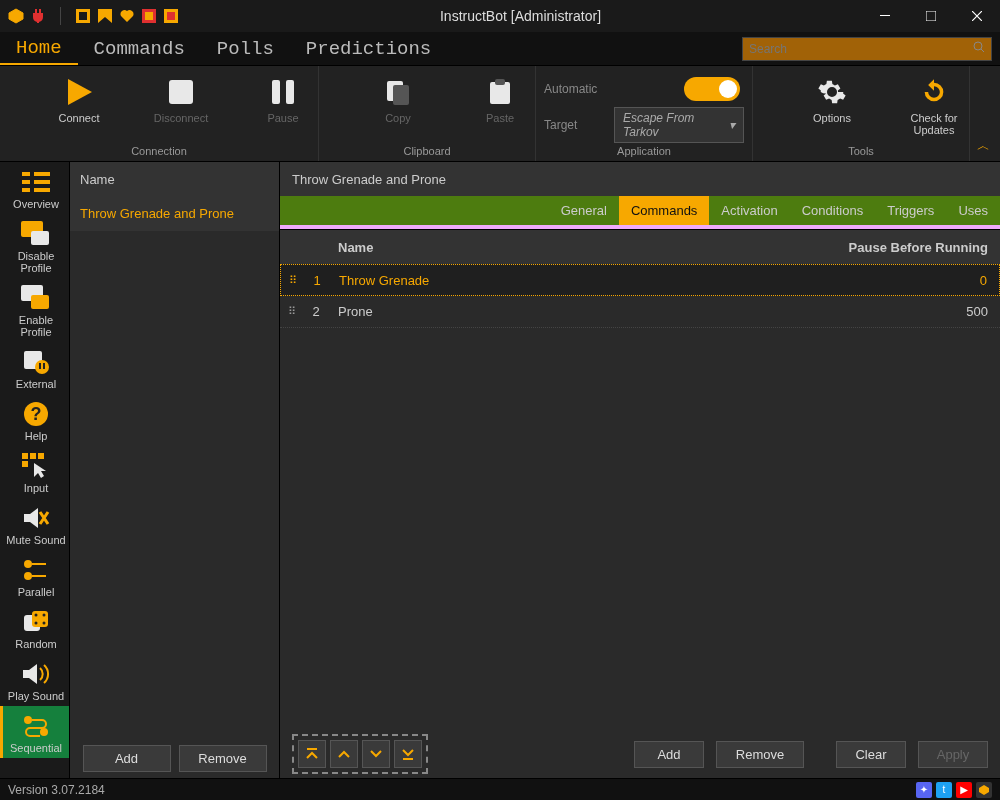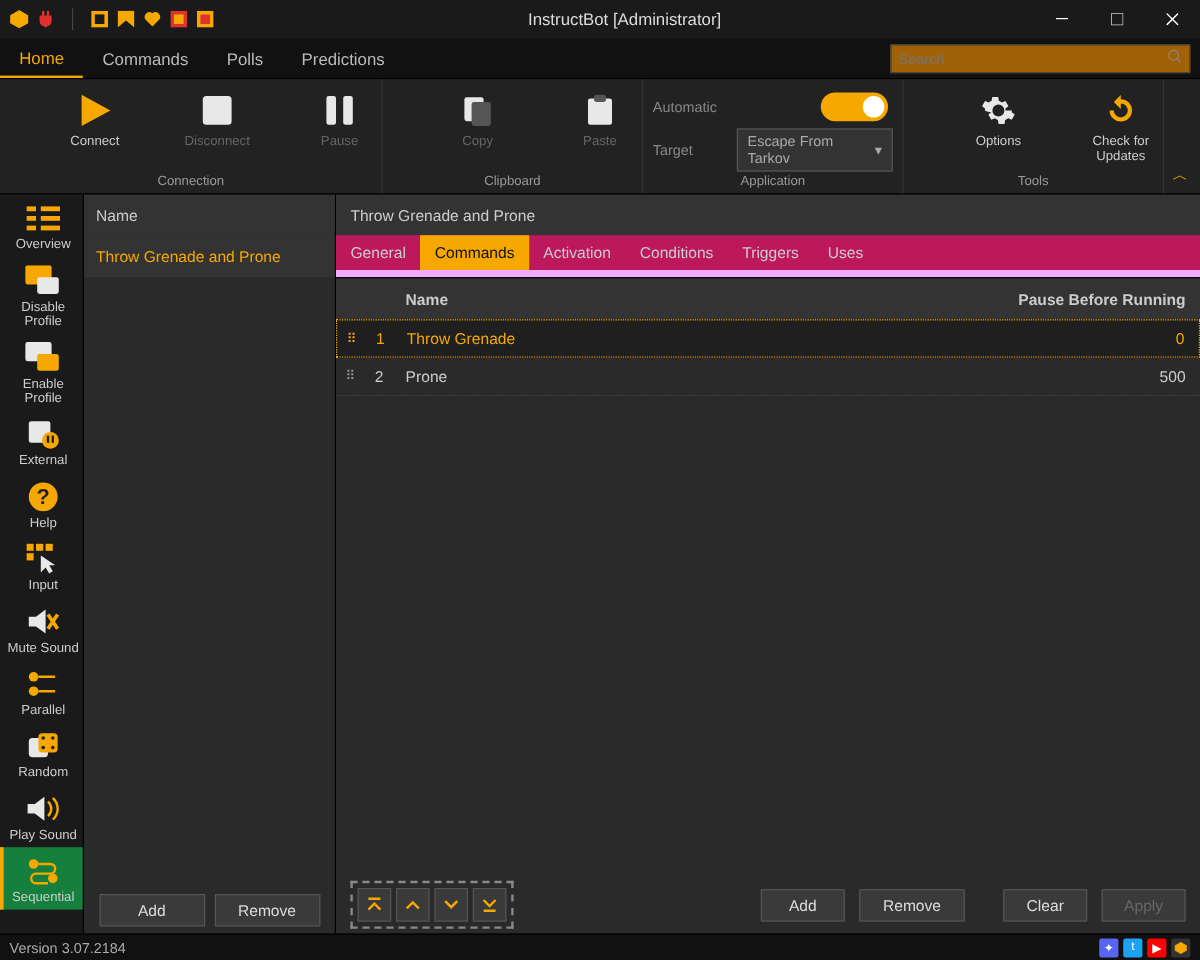--- a/index.html
+++ b/index.html
@@ -10,40 +10,40 @@
 .titlebar { height: 32px; background: #1a1a1a; display: flex; align-items: center; padding: 0 0 0 8px; }
 .titlebar-icons { display: flex; gap: 6px; align-items: center; }
 .tb-icon { width: 16px; height: 16px; display: flex; align-items: center; justify-content: center; }
 .tb-sep { width: 1px; height: 18px; background: #444; margin: 0 8px; }
 .titlebar-title { flex: 1; text-align: center; color: #ddd; font-size: 14px; }
 .win-controls { display: flex; height: 100%; }
 .win-btn { width: 46px; height: 32px; display: flex; align-items: center; justify-content: center; color: #fff; }
 
 
 .menubar { height: 34px; background: #111; display: flex; align-items: center; border-bottom: 1px solid #000; }
-.menu-item { padding: 0 16px; height: 100%; display: flex; align-items: center; color: #bbb; font-size: 14px; cursor: pointer; }
+.menu-item { padding: 0 16px; height: 100%; display: flex; align-items: center; color: #bbb; font-size: 19px; cursor: pointer; font-family: Liberation Mono, monospace; }
 .menu-item.active { color: #f7a800; border-bottom: 2px solid #f7a800; }
 .menu-spacer { flex: 1; }
 .search-box { width: 250px; height: 24px; background: #a16207; border: 1px solid #444; margin-right: 8px; display: flex; align-items: center; padding: 0 6px; color: #888; }
 .search-box input { flex: 1; background: transparent; border: none; color: #ccc; outline: none; font-size: 12px; }
 
 
 .ribbon { height: 96px; background: #222; display: flex; border-bottom: 1px solid #000; position: relative; }
 .ribbon-group { display: flex; flex-direction: column; align-items: center; padding: 4px 8px 2px 8px; border-right: 1px solid #333; }
 .ribbon-items { display: flex; gap: 4px; flex: 1; align-items: flex-start; }
 .ribbon-btn { display: flex; flex-direction: column; align-items: center; width: 54px; padding-top: 6px; cursor: pointer; margin-left: 44px; }
 .ribbon-btn .icon { width: 32px; height: 32px; display: flex; align-items: center; justify-content: center; }
 .ribbon-btn .label { font-size: 11px; margin-top: 4px; text-align: center; color: #ccc; }
 .ribbon-btn.disabled .label { color: #666; }
 .ribbon-group-label { font-size: 11px; color: #999; padding: 2px 0; }
 .ribbon-app-row { display: flex; align-items: center; gap: 10px; height: 30px; }
 .ribbon-app-label { color: #888; font-size: 12px; width: 60px; }
 .toggle { width: 56px; height: 24px; background: #f7a800; border-radius: 12px; position: relative; }
 .toggle::after { content:''; position:absolute; right:3px; top:3px; width:18px; height:18px; background:#fff; border-radius:50%; }
-.dropdown { background: #333; border: 1px solid #555; padding: 3px 8px; font-size: 12px; color: #aaa; width: 130px; display: flex; justify-content: space-between; align-items: center; }
+.dropdown { background: #333; border: 1px solid #555; padding: 3px 8px; font-size: 12px; color: #aaa; width: 130px; display: flex; justify-content: space-between; align-items: center; font-style: italic; }
 .ribbon-collapse { position: absolute; right: 10px; bottom: 6px; color: #f7a800; cursor: pointer; }
 
 
 .main { display: flex; flex: 1; min-height: 0; }
 
 
 .sidebar { width: 70px; background: #1a1a1a; border-right: 1px solid #000; display: flex; flex-direction: column; overflow: hidden; padding-bottom: 2px;}
 .sb-item { display: flex; flex-direction: column; align-items: center; padding: 5px 2px 4px 2px; cursor: pointer; font-size: 11px; color: #ccc; text-align: center; border-left: 3px solid transparent; }
 .sb-item .sb-icon { width: 30px; height: 30px; display: flex; align-items: center; justify-content: center; margin-bottom: 1px; }
 .sb-item.active { border-left-color: #f7a800; background: #15803d; }
@@ -53,21 +53,21 @@
 .list-header { height: 34px; display: flex; align-items: center; padding: 0 10px; background: #333; color: #ccc; font-size: 13px; }
 .list-body { flex: 1; overflow: auto; }
 .list-row { padding: 10px 10px; color: #f7a800; font-size: 13px; cursor: pointer; background: #333; }
 .list-footer { height: 40px; display: flex; gap: 8px; padding: 6px; justify-content: center; align-items: center; }
 .btn { background: #3a3a3a; border: 1px solid #555; color: #ddd; padding: 5px 0; font-size: 13px; cursor: pointer; width: 88px; text-align: center; }
 .btn.disabled { color: #666; cursor: default; }
 
 
 .detail { flex: 1; background: #2a2a2a; display: flex; flex-direction: column; min-width: 0; }
 .detail-title { height: 34px; display: flex; align-items: center; padding: 0 12px; background: #333; color: #ccc; font-size: 13px; }
-.tabs { display: flex; background: #be185d; border-bottom: 6px solid #f0abfc; }
+.tabs { display: flex; background: #4d7c0f; border-bottom: 4px solid #f0abfc; justify-content: flex-end; }
 .tab { padding: 7px 12px; font-size: 13px; color: #ccc; cursor: pointer; }
 .tab.active { background: #f7a800; color: #111; }
 .grid { flex: 1; overflow: auto; border-top: 1px solid #000; }
 .grid-header { display: flex; background: #333; height: 34px; align-items: center; font-weight: 600; font-size: 13px; }
 .col-handle { width: 24px; }
 .col-idx { width: 24px; text-align: center; }
 .col-name { flex: 1; padding-left: 10px; }
 .col-pause { width: 160px; text-align: right; padding-right: 12px; }
 .grid-row { display: flex; height: 32px; align-items: center; border-bottom: 1px dotted #444; font-size: 13px; }
 .grid-row.selected { background: #1f1f1f; color: #f7a800; border: 1px dotted #f7a800; }

